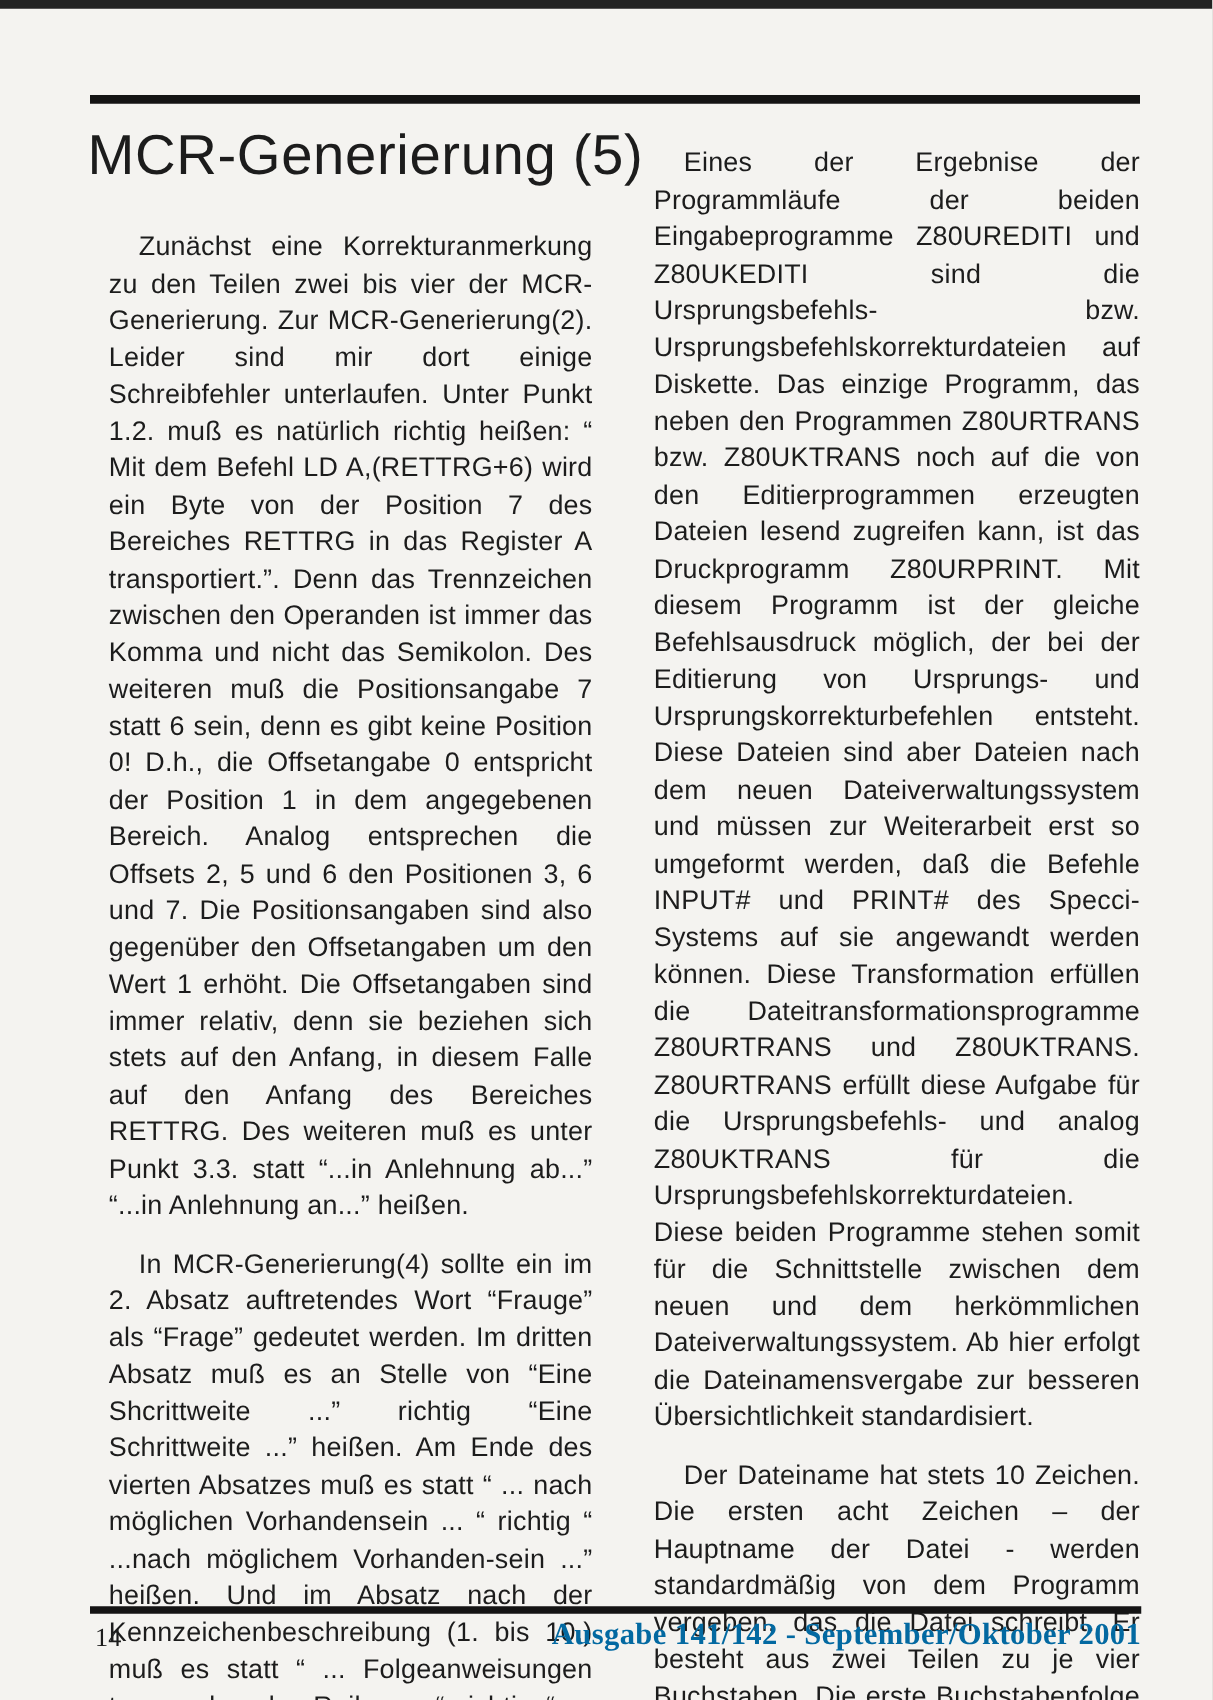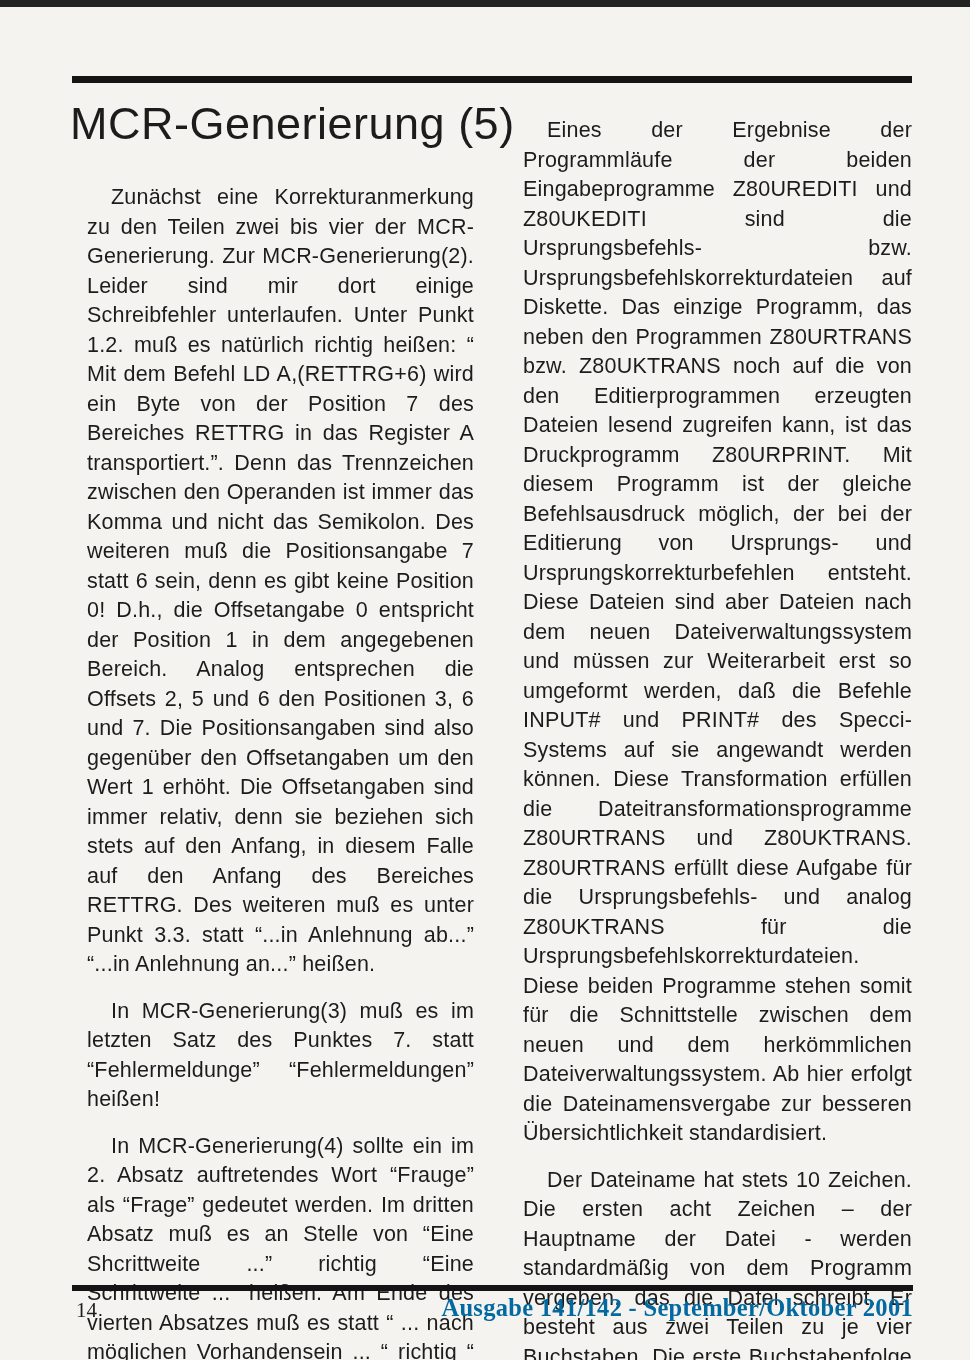--- a/index.html
+++ b/index.html
@@ -108,21 +108,20 @@
 
 <div class="page">
 
   <div class="scan-edge-top"></div>
 
   <div class="top-rule"></div>
 
   <div class="col col-left">
     <h1 class="article-title">MCR-Generierung (5)</h1>
     <p class="para">Zunächst eine Korrekturanmerkung zu den Teilen zwei bis vier der MCR-Generierung. Zur MCR-Generierung(2). Leider sind mir dort einige Schreibfehler unterlaufen. Unter Punkt 1.2. muß es natürlich richtig heißen: “ Mit dem Befehl LD A,(RETTRG+6) wird ein Byte von der Position 7 des Bereiches RETTRG in das Register A transportiert.”. Denn das Trennzeichen zwischen den Operanden ist immer das Komma und nicht das Semikolon. Des weiteren muß die Positionsangabe 7 statt 6 sein, denn es gibt keine Position 0! D.h., die Offsetangabe 0 entspricht der Position 1 in dem angegebenen Bereich. Analog entsprechen die Offsets 2, 5 und 6 den Positionen 3, 6 und 7. Die Positionsangaben sind also gegenüber den Offsetangaben um den Wert 1 erhöht. Die Offsetangaben sind immer relativ, denn sie beziehen sich stets auf den Anfang, in diesem Falle auf den Anfang des Bereiches RETTRG. Des weiteren muß es unter Punkt 3.3. statt “...in Anlehnung ab...” “...in Anlehnung an...” heißen.</p>
-    <p class="para">In MCR-Generierung(3) muß es im letzten Satz des Punktes 7. statt “Fehlermeldunge” “Fehlermeldungen” heißen!</p>
     <p class="para">In MCR-Generierung(4) sollte ein im 2. Absatz auftretendes Wort “Frauge” als “Frage” gedeutet werden. Im dritten Absatz muß es an Stelle von “Eine Shcrittweite ...” richtig “Eine Schrittweite ...” heißen. Am Ende des vierten Absatzes muß es statt “ ... nach möglichen Vorhandensein ... “ richtig “ ...nach möglichem Vorhanden-sein ...” heißen. Und im Absatz nach der Kennzeichenbeschreibung (1. bis 10.) muß es statt “ ... Folgeanweisungen tragen den der Reihe ... “ richtig “ ... Folgeanweisungen tragen dann der Reihe ... “ heißen.</p>
 
   </div>
 
   <div class="col col-right">
     <p class="para">Eines der Ergebnise der Programmläufe der beiden Eingabeprogramme Z80UREDITI und Z80UKEDITI sind die Ursprungsbefehls- bzw. Ursprungsbefehlskorrekturdateien auf Diskette. Das einzige Programm, das neben den Programmen Z80URTRANS bzw. Z80UKTRANS noch auf die von den Editierprogrammen erzeugten Dateien lesend zugreifen kann, ist das Druckprogramm Z80URPRINT. Mit diesem Programm ist der gleiche Befehlsausdruck möglich, der bei der Editierung von Ursprungs- und Ursprungskorrekturbefehlen entsteht. Diese Dateien sind aber Dateien nach dem neuen Dateiverwaltungssystem und müssen zur Weiterarbeit erst so umgeformt werden, daß die Befehle INPUT# und PRINT# des Specci-Systems auf sie angewandt werden können. Diese Transformation erfüllen die Dateitransformationsprogramme Z80URTRANS und Z80UKTRANS. Z80URTRANS erfüllt diese Aufgabe für die Ursprungsbefehls- und analog Z80UKTRANS für die Ursprungsbefehlskorrekturdateien. Diese beiden Programme stehen somit für die Schnittstelle zwischen dem neuen und dem herkömmlichen Dateiverwaltungssystem. Ab hier erfolgt die Dateinamensvergabe zur besseren Übersichtlichkeit standardisiert.</p>
     <p class="para">Der Dateiname hat stets 10 Zeichen. Die ersten acht Zeichen – der Hauptname der Datei - werden standardmäßig von dem Programm vergeben, das die Datei schreibt. Er besteht aus zwei Teilen zu je vier Buchstaben. Die erste Buchstabenfolge bezieht sich immer auf das die Datei erstellende Hauptprogramm(H) und die zweite bezieht sich analog immer auf das nächste Hauptprogramm(H), das die Datei zur Weiterverarbeitung liest. Die hier benutzten Druckprogramme sind im weiteren Sinne zwar auch weiterverarbeitende Programme, aber hier in der MCR-Generierung sind sie nur Nebenprogramme(N), denn das Hauptziel ist die Erzeugung einer lauffähigen freiverschieblichen Maschinenroutine und nicht der Druck von Protokollisten, auch wenn sie zur Über-</p>
   </div>
 
   <div class="footer-rule"></div>

